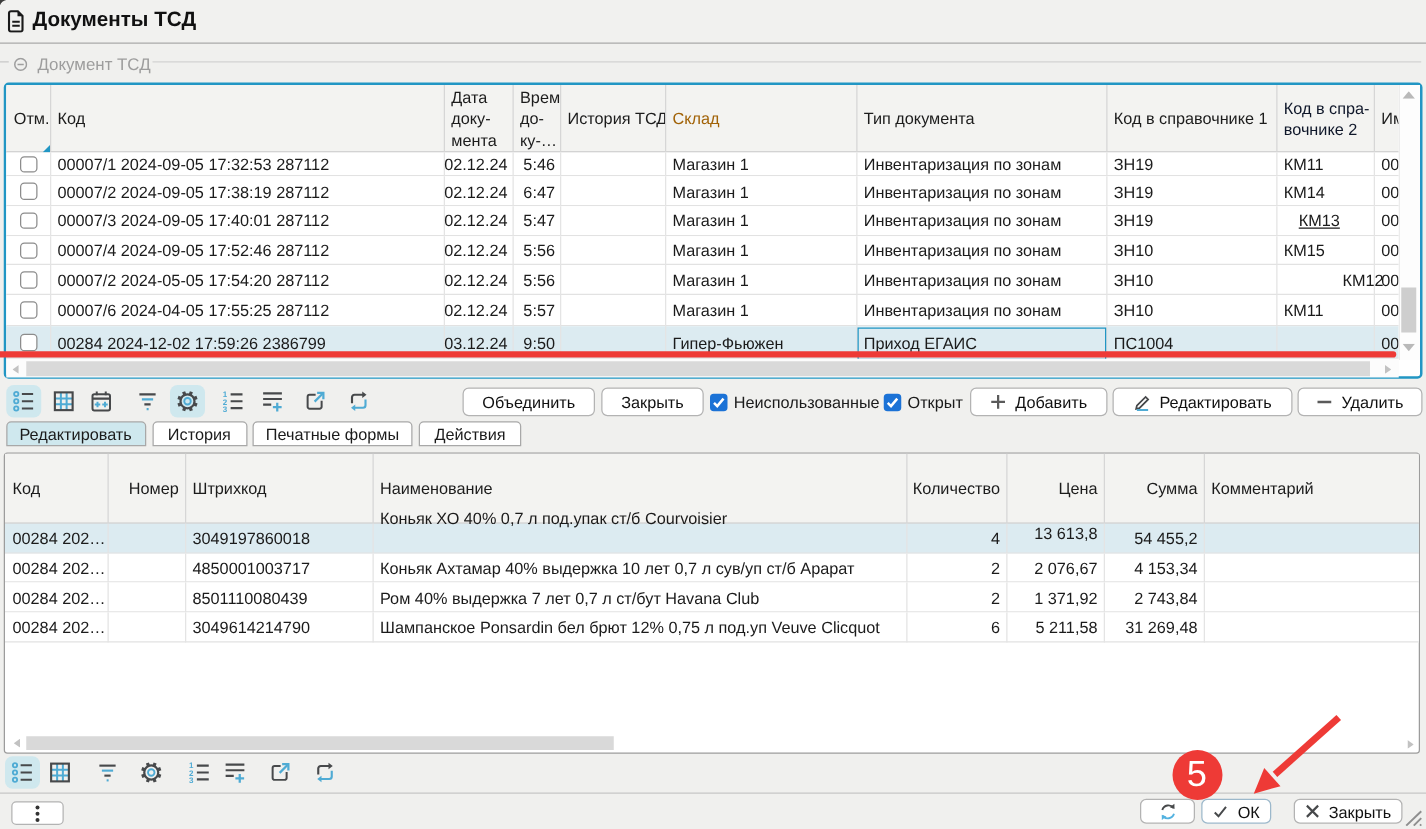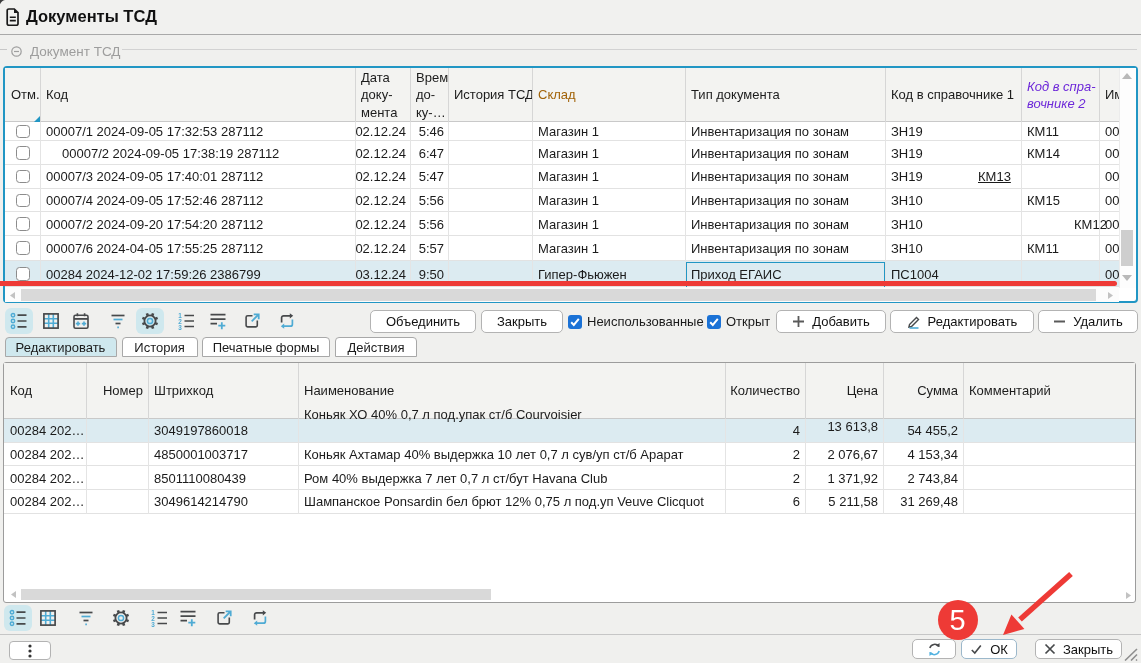--- a/index.html
+++ b/index.html
@@ -45,21 +45,21 @@
 <div class="abs" style="left:1021px;top:68px;width:1px;height:54px;background:#d6d6d6;"></div>
 <div class="abs" style="left:1099px;top:68px;width:1px;height:54px;background:#d6d6d6;"></div>
 <div class="cell" style="left:5px;top:68px;width:35px;height:54px;display:flex;align-items:center;justify-content:flex-start;padding-left:6px;padding-right:4px;line-height:17.5px;color:#1c1c1c;">Отм.</div>
 <div class="cell" style="left:40px;top:68px;width:315px;height:54px;display:flex;align-items:center;justify-content:flex-start;padding-left:6px;padding-right:4px;line-height:17.5px;color:#1c1c1c;">Код</div>
 <div class="cell" style="left:355px;top:68px;width:55px;height:54px;display:flex;align-items:center;justify-content:flex-start;padding-left:6px;padding-right:4px;line-height:17.5px;color:#1c1c1c;">Дата<br>доку-<br>мента</div>
 <div class="cell" style="left:410px;top:68px;width:38px;height:54px;display:flex;align-items:center;justify-content:flex-start;padding-left:6px;padding-right:4px;line-height:17.5px;color:#1c1c1c;">Врем<br>до-<br>ку-…</div>
 <div class="cell" style="left:448px;top:68px;width:84px;height:54px;display:flex;align-items:center;justify-content:flex-start;padding-left:6px;padding-right:4px;line-height:17.5px;color:#1c1c1c;">История ТСД</div>
 <div class="cell" style="left:532px;top:68px;width:153px;height:54px;display:flex;align-items:center;justify-content:flex-start;padding-left:6px;padding-right:4px;line-height:17.5px;color:#a16207;">Склад</div>
 <div class="cell" style="left:685px;top:68px;width:200px;height:54px;display:flex;align-items:center;justify-content:flex-start;padding-left:6px;padding-right:4px;line-height:17.5px;color:#1c1c1c;">Тип документа</div>
 <div class="cell" style="left:885px;top:68px;width:136px;height:54px;display:flex;align-items:center;justify-content:flex-start;padding-left:6px;padding-right:4px;line-height:17.5px;color:#1c1c1c;">Код в справочнике 1</div>
-<div class="cell" style="left:1021px;top:68px;width:78px;height:54px;display:flex;align-items:center;justify-content:flex-start;padding-left:6px;padding-right:4px;line-height:17.5px;color:#6d28d9;font-style:italic;">Код в спра-<br>вочнике 2</div>
+<div class="cell" style="left:1021px;top:68px;width:78px;height:54px;display:flex;align-items:center;justify-content:flex-start;padding-left:6px;padding-right:4px;line-height:17.5px;color:#0f172a;">Код в спра-<br>вочнике 2</div>
 <div class="cell" style="left:1099px;top:68px;width:20px;height:54px;display:flex;align-items:center;justify-content:flex-start;padding-left:6px;padding-right:4px;line-height:17.5px;color:#1c1c1c;">Им</div>
 <svg class="abs" style="left:34px;top:116px;" width="6" height="6" viewBox="0 0 6 6">
     <path d="M6 0v6H0z" fill="#2196c4"></path>
   </svg>
 <div class="abs" style="left:5px;top:122px;width:1114px;height:19.30000000000001px;background:#fff;border-bottom:1px solid #e2e2e2;box-sizing:border-box;"></div>
 <div class="abs" style="left:40px;top:122px;width:1px;height:19.30000000000001px;background:#e4e4e4;"></div>
 <div class="abs" style="left:355px;top:122px;width:1px;height:19.30000000000001px;background:#e4e4e4;"></div>
 <div class="abs" style="left:410px;top:122px;width:1px;height:19.30000000000001px;background:#e4e4e4;"></div>
 <div class="abs" style="left:448px;top:122px;width:1px;height:19.30000000000001px;background:#e4e4e4;"></div>
 <div class="abs" style="left:532px;top:122px;width:1px;height:19.30000000000001px;background:#e4e4e4;"></div>
@@ -80,21 +80,21 @@
 <div class="abs" style="left:40px;top:141.3px;width:1px;height:23.69999999999999px;background:#e4e4e4;"></div>
 <div class="abs" style="left:355px;top:141.3px;width:1px;height:23.69999999999999px;background:#e4e4e4;"></div>
 <div class="abs" style="left:410px;top:141.3px;width:1px;height:23.69999999999999px;background:#e4e4e4;"></div>
 <div class="abs" style="left:448px;top:141.3px;width:1px;height:23.69999999999999px;background:#e4e4e4;"></div>
 <div class="abs" style="left:532px;top:141.3px;width:1px;height:23.69999999999999px;background:#e4e4e4;"></div>
 <div class="abs" style="left:685px;top:141.3px;width:1px;height:23.69999999999999px;background:#e4e4e4;"></div>
 <div class="abs" style="left:885px;top:141.3px;width:1px;height:23.69999999999999px;background:#e4e4e4;"></div>
 <div class="abs" style="left:1021px;top:141.3px;width:1px;height:23.69999999999999px;background:#e4e4e4;"></div>
 <div class="abs" style="left:1099px;top:141.3px;width:1px;height:23.69999999999999px;background:#e4e4e4;"></div>
 <div class="abs" style="left:16px;top:146.2px;width:13.5px;height:13.5px;border:1.5px solid #8c8c8c;border-radius:3.5px;background:#fff;box-sizing:border-box;"></div>
-<div class="cell" style="left:40px;top:141.3px;width:315px;height:23.69999999999999px;display:flex;align-items:center;justify-content:flex-start;padding-left:22px;padding-right:4px;">00007/2 2024-09-05 17:38:19 287112</div>
+<div class="cell" style="left:40px;top:141.3px;width:315px;height:23.69999999999999px;display:flex;align-items:center;justify-content:flex-start;padding-left:6px;padding-right:4px;">00007/2 2024-09-05 17:38:19 287112</div>
 <div class="cell" style="left:355px;top:141.3px;width:55px;height:23.69999999999999px;display:flex;align-items:center;justify-content:flex-end;padding-left:6px;padding-right:4px;">02.12.24</div>
 <div class="cell" style="left:410px;top:141.3px;width:38px;height:23.69999999999999px;display:flex;align-items:center;justify-content:flex-end;padding-left:6px;padding-right:4px;">6:47</div>
 <div class="cell" style="left:532px;top:141.3px;width:153px;height:23.69999999999999px;display:flex;align-items:center;justify-content:flex-start;padding-left:6px;padding-right:4px;">Магазин 1</div>
 <div class="cell" style="left:685px;top:141.3px;width:200px;height:23.69999999999999px;display:flex;align-items:center;justify-content:flex-start;padding-left:6px;padding-right:4px;">Инвентаризация по зонам</div>
 <div class="cell" style="left:885px;top:141.3px;width:136px;height:23.69999999999999px;display:flex;align-items:center;justify-content:flex-start;padding-left:6px;padding-right:4px;">ЗН19</div>
 <div class="cell" style="left:1021px;top:141.3px;width:78px;height:23.69999999999999px;display:flex;align-items:center;justify-content:flex-start;padding-left:6px;padding-right:4px;">КМ14</div>
 <div class="cell" style="left:1099px;top:141.3px;width:20px;height:23.69999999999999px;display:flex;align-items:center;justify-content:flex-start;padding-left:6px;padding-right:4px;">000</div>
 <div class="abs" style="left:5px;top:165px;width:1114px;height:23.69999999999999px;background:#fff;border-bottom:1px solid #e2e2e2;box-sizing:border-box;"></div>
 <div class="abs" style="left:40px;top:165px;width:1px;height:23.69999999999999px;background:#e4e4e4;"></div>
 <div class="abs" style="left:355px;top:165px;width:1px;height:23.69999999999999px;background:#e4e4e4;"></div>
@@ -105,21 +105,21 @@
 <div class="abs" style="left:885px;top:165px;width:1px;height:23.69999999999999px;background:#e4e4e4;"></div>
 <div class="abs" style="left:1021px;top:165px;width:1px;height:23.69999999999999px;background:#e4e4e4;"></div>
 <div class="abs" style="left:1099px;top:165px;width:1px;height:23.69999999999999px;background:#e4e4e4;"></div>
 <div class="abs" style="left:16px;top:169.8px;width:13.5px;height:13.5px;border:1.5px solid #8c8c8c;border-radius:3.5px;background:#fff;box-sizing:border-box;"></div>
 <div class="cell" style="left:40px;top:165px;width:315px;height:23.69999999999999px;display:flex;align-items:center;justify-content:flex-start;padding-left:6px;padding-right:4px;">00007/3 2024-09-05 17:40:01 287112</div>
 <div class="cell" style="left:355px;top:165px;width:55px;height:23.69999999999999px;display:flex;align-items:center;justify-content:flex-end;padding-left:6px;padding-right:4px;">02.12.24</div>
 <div class="cell" style="left:410px;top:165px;width:38px;height:23.69999999999999px;display:flex;align-items:center;justify-content:flex-end;padding-left:6px;padding-right:4px;">5:47</div>
 <div class="cell" style="left:532px;top:165px;width:153px;height:23.69999999999999px;display:flex;align-items:center;justify-content:flex-start;padding-left:6px;padding-right:4px;">Магазин 1</div>
 <div class="cell" style="left:685px;top:165px;width:200px;height:23.69999999999999px;display:flex;align-items:center;justify-content:flex-start;padding-left:6px;padding-right:4px;">Инвентаризация по зонам</div>
 <div class="cell" style="left:885px;top:165px;width:136px;height:23.69999999999999px;display:flex;align-items:center;justify-content:flex-start;padding-left:6px;padding-right:4px;">ЗН19</div>
-<div class="cell" style="left:970px;top:165px;width:78px;height:23.69999999999999px;display:flex;align-items:center;justify-content:flex-start;padding-left:8px;padding-right:4px;text-decoration:underline;">КМ13</div>
+<div class="cell" style="left:1021px;top:165px;width:78px;height:23.69999999999999px;display:flex;align-items:center;justify-content:flex-start;padding-left:18px;padding-right:4px;text-decoration:underline;">КМ13</div>
 <div class="cell" style="left:1099px;top:165px;width:20px;height:23.69999999999999px;display:flex;align-items:center;justify-content:flex-start;padding-left:6px;padding-right:4px;">000</div>
 <div class="abs" style="left:5px;top:188.7px;width:1114px;height:23.700000000000017px;background:#fff;border-bottom:1px solid #e2e2e2;box-sizing:border-box;"></div>
 <div class="abs" style="left:40px;top:188.7px;width:1px;height:23.700000000000017px;background:#e4e4e4;"></div>
 <div class="abs" style="left:355px;top:188.7px;width:1px;height:23.700000000000017px;background:#e4e4e4;"></div>
 <div class="abs" style="left:410px;top:188.7px;width:1px;height:23.700000000000017px;background:#e4e4e4;"></div>
 <div class="abs" style="left:448px;top:188.7px;width:1px;height:23.700000000000017px;background:#e4e4e4;"></div>
 <div class="abs" style="left:532px;top:188.7px;width:1px;height:23.700000000000017px;background:#e4e4e4;"></div>
 <div class="abs" style="left:685px;top:188.7px;width:1px;height:23.700000000000017px;background:#e4e4e4;"></div>
 <div class="abs" style="left:885px;top:188.7px;width:1px;height:23.700000000000017px;background:#e4e4e4;"></div>
 <div class="abs" style="left:1021px;top:188.7px;width:1px;height:23.700000000000017px;background:#e4e4e4;"></div>
@@ -137,21 +137,21 @@
 <div class="abs" style="left:40px;top:212.4px;width:1px;height:23.69999999999999px;background:#e4e4e4;"></div>
 <div class="abs" style="left:355px;top:212.4px;width:1px;height:23.69999999999999px;background:#e4e4e4;"></div>
 <div class="abs" style="left:410px;top:212.4px;width:1px;height:23.69999999999999px;background:#e4e4e4;"></div>
 <div class="abs" style="left:448px;top:212.4px;width:1px;height:23.69999999999999px;background:#e4e4e4;"></div>
 <div class="abs" style="left:532px;top:212.4px;width:1px;height:23.69999999999999px;background:#e4e4e4;"></div>
 <div class="abs" style="left:685px;top:212.4px;width:1px;height:23.69999999999999px;background:#e4e4e4;"></div>
 <div class="abs" style="left:885px;top:212.4px;width:1px;height:23.69999999999999px;background:#e4e4e4;"></div>
 <div class="abs" style="left:1021px;top:212.4px;width:1px;height:23.69999999999999px;background:#e4e4e4;"></div>
 <div class="abs" style="left:1099px;top:212.4px;width:1px;height:23.69999999999999px;background:#e4e4e4;"></div>
 <div class="abs" style="left:16px;top:217.2px;width:13.5px;height:13.5px;border:1.5px solid #8c8c8c;border-radius:3.5px;background:#fff;box-sizing:border-box;"></div>
-<div class="cell" style="left:40px;top:212.4px;width:315px;height:23.69999999999999px;display:flex;align-items:center;justify-content:flex-start;padding-left:6px;padding-right:4px;">00007/2 2024-09-20 17:54:20 287112</div>
+<div class="cell" style="left:40px;top:212.4px;width:315px;height:23.69999999999999px;display:flex;align-items:center;justify-content:flex-start;padding-left:6px;padding-right:4px;">00007/2 2024-05-05 17:54:20 287112</div>
 <div class="cell" style="left:355px;top:212.4px;width:55px;height:23.69999999999999px;display:flex;align-items:center;justify-content:flex-end;padding-left:6px;padding-right:4px;">02.12.24</div>
 <div class="cell" style="left:410px;top:212.4px;width:38px;height:23.69999999999999px;display:flex;align-items:center;justify-content:flex-end;padding-left:6px;padding-right:4px;">5:56</div>
 <div class="cell" style="left:532px;top:212.4px;width:153px;height:23.69999999999999px;display:flex;align-items:center;justify-content:flex-start;padding-left:6px;padding-right:4px;">Магазин 1</div>
 <div class="cell" style="left:685px;top:212.4px;width:200px;height:23.69999999999999px;display:flex;align-items:center;justify-content:flex-start;padding-left:6px;padding-right:4px;">Инвентаризация по зонам</div>
 <div class="cell" style="left:885px;top:212.4px;width:136px;height:23.69999999999999px;display:flex;align-items:center;justify-content:flex-start;padding-left:6px;padding-right:4px;">ЗН10</div>
 <div class="cell" style="left:1021px;top:212.4px;width:78px;height:23.69999999999999px;display:flex;align-items:center;justify-content:flex-start;padding-left:6px;padding-right:4px;margin-left:47px;">КМ12</div>
 <div class="cell" style="left:1099px;top:212.4px;width:20px;height:23.69999999999999px;display:flex;align-items:center;justify-content:flex-start;padding-left:6px;padding-right:4px;">000</div>
 <div class="abs" style="left:5px;top:236.1px;width:1114px;height:24.700000000000017px;background:#fff;border-bottom:1px solid #e2e2e2;box-sizing:border-box;"></div>
 <div class="abs" style="left:40px;top:236.1px;width:1px;height:24.700000000000017px;background:#e4e4e4;"></div>
 <div class="abs" style="left:355px;top:236.1px;width:1px;height:24.700000000000017px;background:#e4e4e4;"></div>

